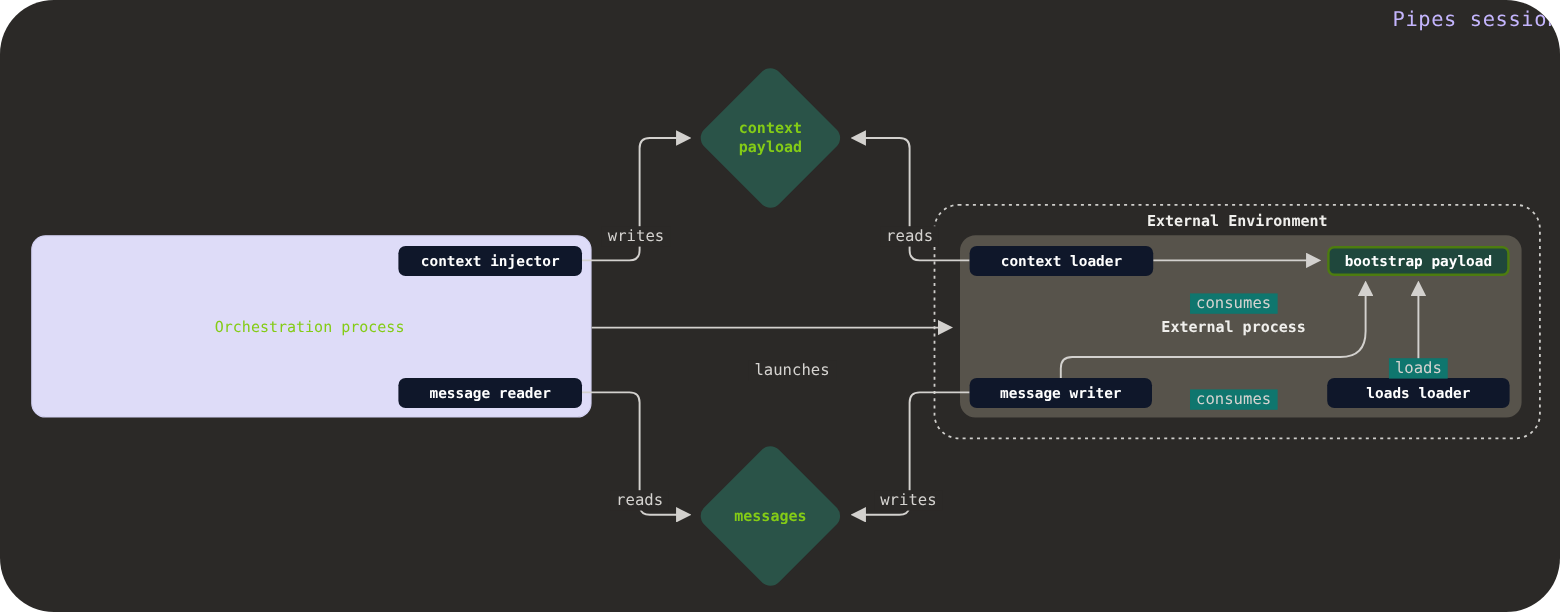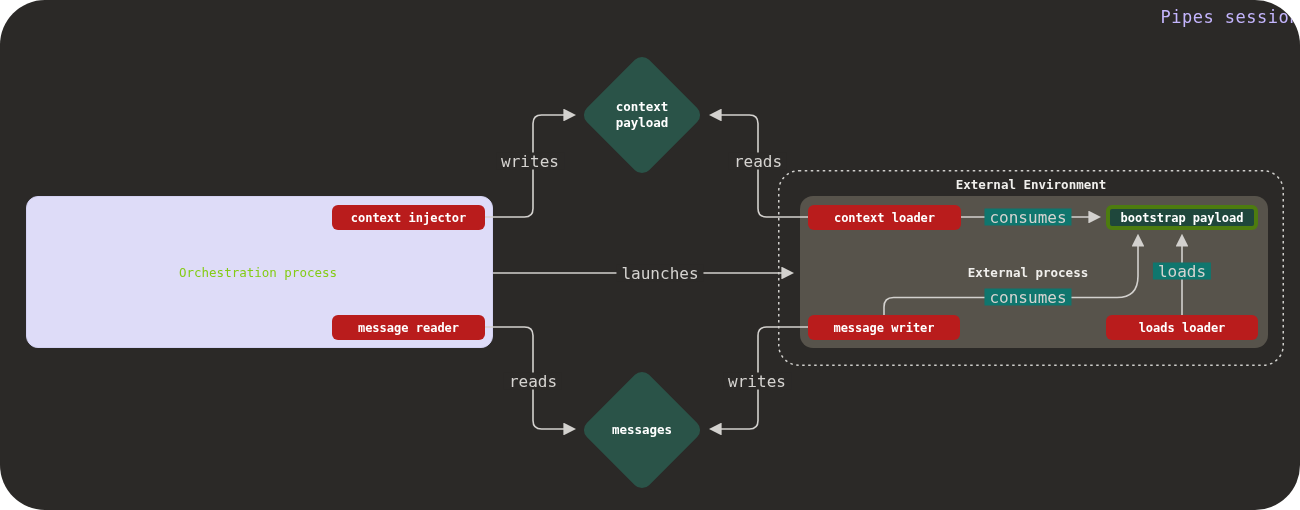--- a/index.html
+++ b/index.html
@@ -45,53 +45,53 @@
     position: absolute; left: 0; top: 0;
     z-index: 2; pointer-events: none;
   }
   
   .node-btn {
     position: absolute; z-index: 3;
     display: flex; align-items: center; justify-content: center;
     box-sizing: border-box;
     width: 153px; height: 25px;
     border-radius: 6px;
-    background: #b91c1c;
+    background: #0f172a;
     color: #ffffff;
     font-size: 12px;
     font-weight: bold;
     white-space: nowrap;
   }
   #context-injector { left: 332px; top: 205px; }
   #message-reader   { left: 332px; top: 315px; }
   #context-loader   { left: 808px; top: 205px; }
   #message-writer   { left: 808px; top: 315px; width: 152px; }
   #params-loader    { left: 1106px; top: 315px; width: 152px; }
   #bootstrap-payload {
     left: 1106px; top: 205px; width: 152px;
     background: #1f473c;
-    border: 4px solid #4d7c0f;
+    border: 2px solid #4d7c0f;
   }
   .diamond {
     position: absolute; z-index: 3;
     width: 88px; height: 88px;
     background: #2a5348;
     border-radius: 10px;
     transform: rotate(45deg);
   }
   #diamond-context-payload { left: 598px; top: 71px; }
   #diamond-messages        { left: 598px; top: 386px; }
   
   .abs-center {
     position: absolute; z-index: 4;
     transform: translate(-50%, -50%);
     white-space: nowrap;
   }
   .diamond-label {
-    color: #ffffff;
+    color: #84cc16;
     font-size: 12.5px;
     font-weight: bold;
     line-height: 1.3;
     text-align: left;
     white-space: pre-line;
   }
   #label-context-payload { left: 642px; top: 115px; }
   #label-messages        { left: 642px; top: 430px; }
   .cluster-label-dark {
     color: #f0efec;
@@ -99,24 +99,25 @@
     font-weight: bold;
   }
   #orchestration-label {
     left: 258px; top: 272px;
     color: #84cc16;
     font-size: 12.5px;
   }
   #external-env-label    { left: 1031px; top: 184px; text-align: right; }
   #external-process-label{ left: 1028px; top: 272px; }
   .edge-label {
-    font-size: 16px;
+    font-size: 13px;
     color: #d5d3d0;
     padding: 0 5px;
     line-height: 17px;
+    margin-top: 36px;
   }
   .edge-label.on-canvas { background: #2b2927; }
   .edge-label.on-gray   { background: #0f766e; }
   #el-writes-top    { left: 530px;  top: 161px; }
   #el-reads-top     { left: 758px;  top: 161px; }
   #el-launches      { left: 660px;  top: 273px; }
   #el-reads-bottom  { left: 533px;  top: 381px; }
   #el-writes-bottom { left: 757px;  top: 381px; }
   #el-consumes-top  { left: 1028px; top: 217px; }
   #el-consumes-bot  { left: 1028px; top: 297px; }

